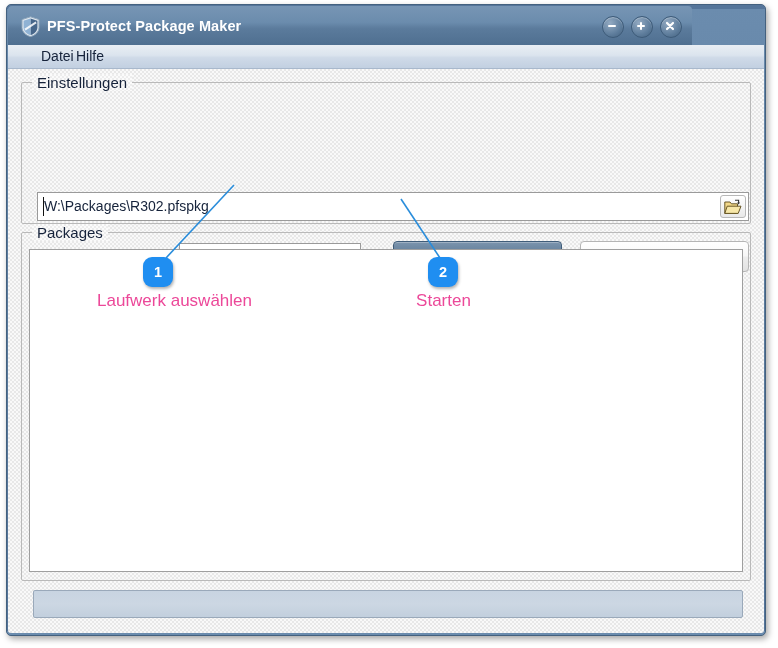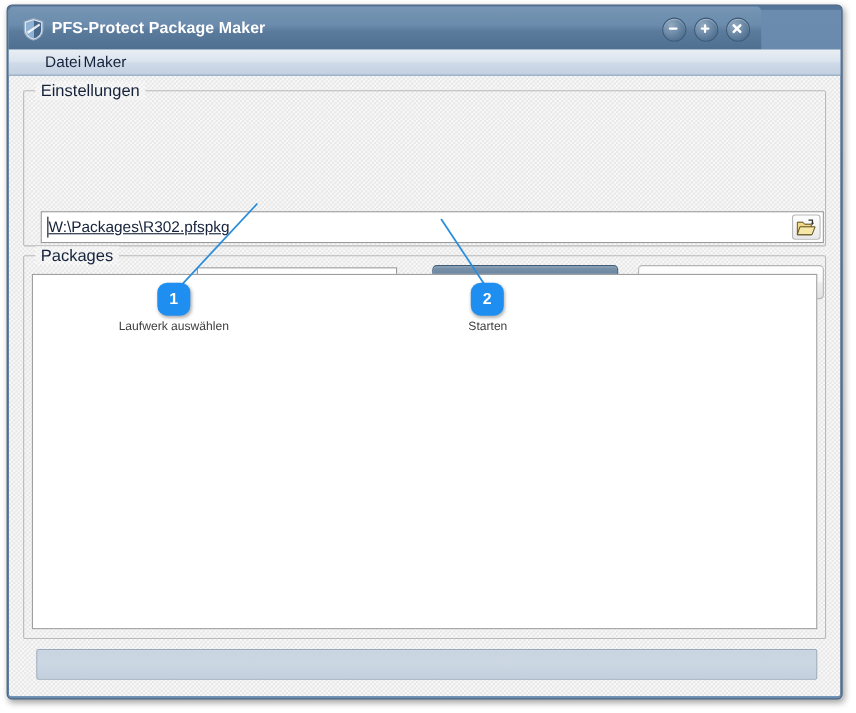--- a/index.html
+++ b/index.html
@@ -177,21 +177,20 @@
     box-sizing: border-box;
     cursor: text;
   }
   .textfield .value {
     position: absolute;
     left: 6px;
     top: 5px;
     font-size: 14px;
     color: #15223a;
     white-space: nowrap;
-    text-decoration: underline;
   }
   .caret {
     position: absolute;
     left: 5px;
     top: 4px;
     width: 1px;
     height: 19px;
     background: #111;
   }
   .browse-btn {
@@ -318,22 +317,22 @@
     font-weight: bold;
     display: flex;
     align-items: center;
     justify-content: center;
     box-shadow: 1px 2px 3px rgba(0,0,0,0.3);
   }
   .badge-1 { left: 143px; top: 257px; }
   .badge-2 { left: 428px; top: 257px; }
   .anno-label {
     position: absolute;
-    font-size: 11px;
-    color: #404040;
+    font-size: 17px;
+    color: #ec4899;
     white-space: nowrap;
     text-align: center;
   }
   .anno-label-1 { left: 97px; top: 291px; width: 122px; }
   .anno-label-2 { left: 400px; top: 291px; width: 87px; }
 </style>
 </head>
 <body>
 
 <div id="screen">
@@ -367,21 +366,21 @@
         <div class="win-btn">
           <svg width="12" height="12" viewBox="0 0 12 12">
             <path d="M3 3 L9 9 M9 3 L3 9" stroke="#ffffff" stroke-width="2.2" stroke-linecap="round"></path>
           </svg>
         </div>
       </div>
     </div>
 
     <div class="menubar">
       <span class="menu-item m0">Datei</span>
-      <span class="menu-item m1">Maker</span>
+      <span class="menu-item m1">Hilfe</span>
     </div>
 
     <div class="client">
 
       <div class="groupbox group-einstellungen">
         <span class="group-title">Einstellungen</span>
       </div>
 
 
       <div class="textfield">

